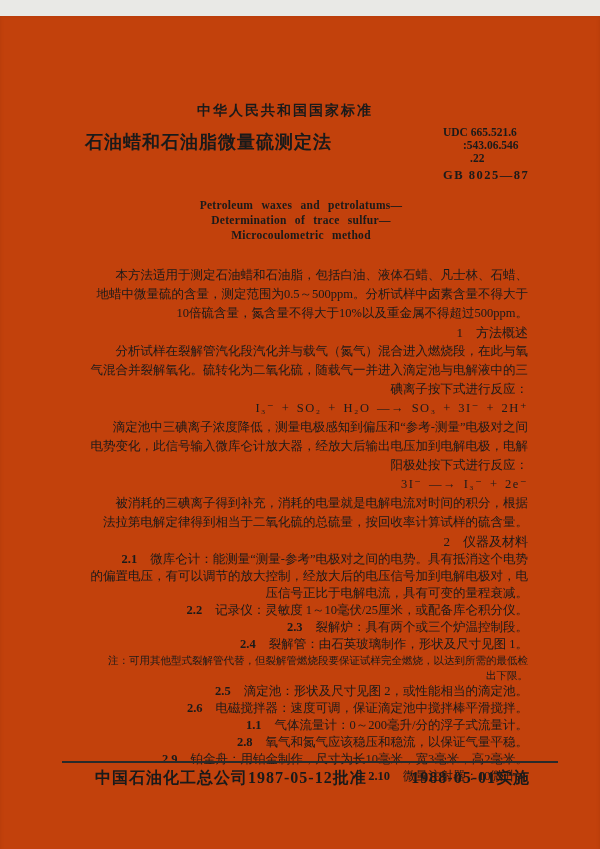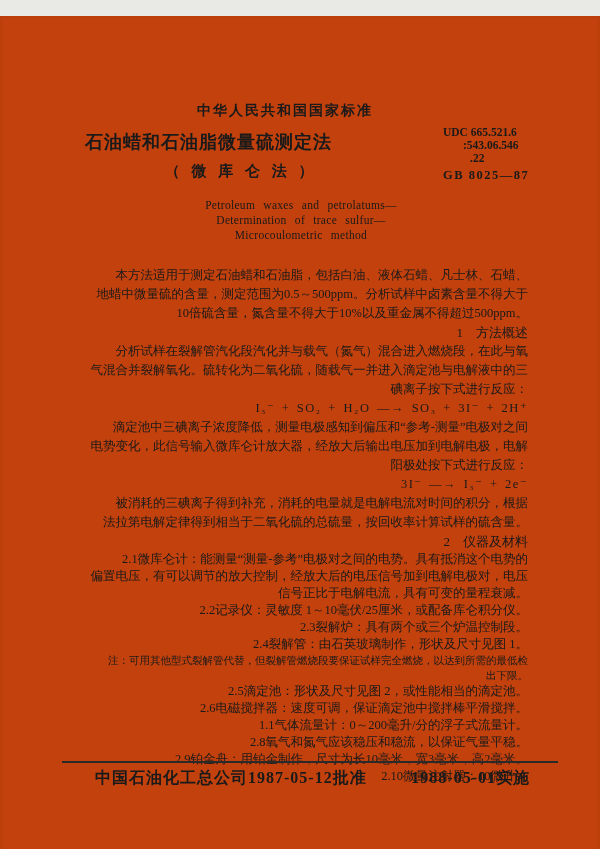--- a/index.html
+++ b/index.html
@@ -28,52 +28,51 @@
   .udc {
     position:absolute; top:110px; left:443px;
     font-size:11.5px; font-weight:bold; line-height:13px;
     font-family:"Liberation Serif","DejaVu Serif",serif;
   }
   .udc .l2 { margin-left:20px; }
   .udc .l3 { margin-left:27px; }
   .udc .gb { margin-top:4px; letter-spacing:1.5px; font-size:12.5px; }
   .eng-title {
     position:absolute; top:182px; left:85px; width:432px;
-    text-align:center; font-size:11.5px; font-weight:normal;
+    text-align:center; font-size:11.5px; font-weight:bold;
     line-height:15px; word-spacing:5px; letter-spacing:0.3px;
   }
   .body-copy {
     position:absolute; top:250px; left:85px; width:443px;
     font-size:12.5px; line-height:19px; text-align:justify;
   }
   .body-copy p { margin:0; text-indent:2em;text-align:right; }
   .sec-heading { font-weight:normal; font-size:13px; margin:9px 0 6px; text-indent:0 !important; }
   .formula { text-align:center; text-indent:0 !important; margin:5px 0; letter-spacing:1.5px; word-spacing:2px; }
   .item { line-height:17px; text-indent:1.5em; }
-  .item .num { font-weight:normal; padding-right:0; }
+  .item .num { font-weight:bold; padding-right:13px; }
   .note { font-size:10.5px; line-height:15px; text-indent:3em; }
   .footer-rule {
     position:absolute; top:745px; left:62px; width:496px;
     border-top:2px solid #2a2a2a; height:0;
   }
   .footer-row {
     position:absolute; top:752px; left:95px; right:70px;
     display:flex; justify-content:space-between;
     font-size:16px; font-weight:bold; letter-spacing:1px;
   }
 </style>
 </head>
 <body>
 
 <div class="page">
 
   <div class="std-label">中华人民共和国国家标准</div>
 
   <div class="title">石油蜡和石油脂微量硫测定法</div>
-  <div class="subtitle">（ 微 库 仑 法 ）</div>
 
   <div class="udc">
     <div>UDC 665.521.6</div>
     <div class="l2">:543.06.546</div>
     <div class="l3">.22</div>
     <div class="gb">GB 8025—87</div>
   </div>
 
   <div class="eng-title">
     <div>Petroleum waxes and petrolatums—</div>

